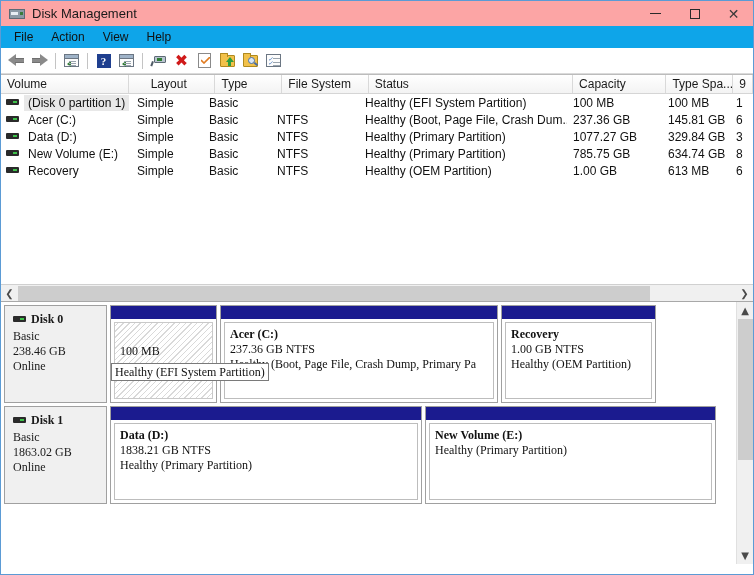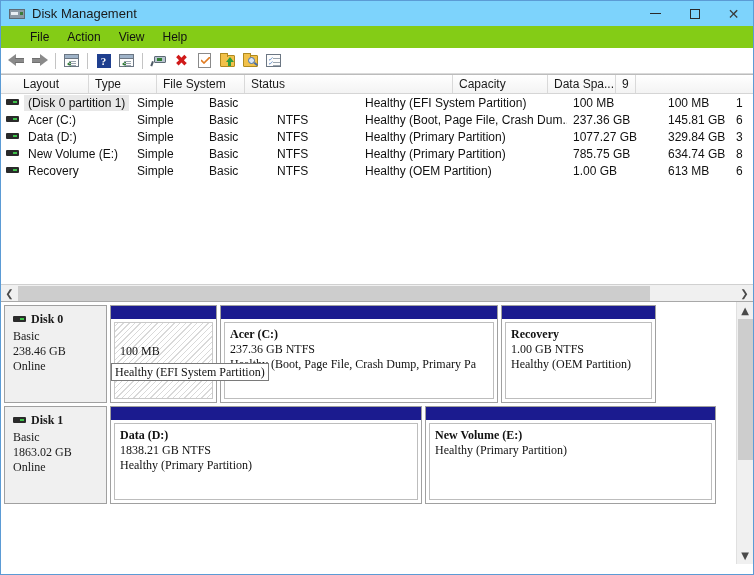--- a/index.html
+++ b/index.html
@@ -14,21 +14,21 @@
     width: 754px; height: 575px;
     position: relative;
     display: flex; flex-direction: column;
     background: #f0f0f0;
     border: 1px solid #5b9bd5;
   }
 
   
   .titlebar {
     height: 25px;
-    background: #7dd3fc;
+    background: #fca5a5;
     display: flex; align-items: center;
     flex: 0 0 auto;
     position: relative;
   }
   .title-icon {
     width: 16px; height: 16px;
     margin-left: 8px; margin-right: 7px;
     position: relative;
     flex: 0 0 auto;
   }
@@ -70,23 +70,23 @@
     width: 10px; height: 10px; border: 1px solid #2a2a2a; display: block;
   }
   .win-btn .glyph-close {
     font-size: 14px; line-height: 14px; color: #3a3a3a;
     font-family: "DejaVu Sans", sans-serif;
   }
 
   
   .menubar {
     height: 22px;
-    background: #84cc16;
+    background: #0ea5e9;
     display: flex; align-items: center;
-    padding-left: 20px;
+    padding-left: 4px;
     flex: 0 0 auto;
   }
   .menu-item {
     padding: 2px 9px;
     font-size: 12px; color: #111;
   }
 
   
   .toolbar {
     height: 26px;
@@ -468,26 +468,27 @@
           <i class="ln" style="top:3px"></i>
         <i class="chk2" style="top:6px">✓</i>
           <i class="ln" style="top:7px"></i>
         <i class="ln" style="top:10px"></i>
       </span>
     </div>
   </div>
 
   <div class="listpane">
     <div class="hdr-row" id="hdr-row">
+        <div class="hdr-cell" style="width: 130px;">Volume</div>
         <div class="hdr-cell" style="width: 72px; margin-left: 16px;">Layout</div>
         <div class="hdr-cell" style="width: 68px;">Type</div>
         <div class="hdr-cell" style="width: 88px;">File System</div>
         <div class="hdr-cell" style="width: 208px;">Status</div>
         <div class="hdr-cell" style="width: 95px;">Capacity</div>
-        <div class="hdr-cell" style="width: 68px;">Data Spa...</div>
+        <div class="hdr-cell" style="width: 68px;">Type Spa...</div>
         <div class="hdr-cell" style="width: 20px;">9</div>
       </div>
     <div class="rows" id="rows">
         <div class="row">
           <div class="cell vol selected" style="width: 130px;">
             <span class="vol-icon">
               <i class="b"></i>
               <i class="g"></i>
             </span>
             <span class="vol-label">(Disk 0 partition 1)</span>

